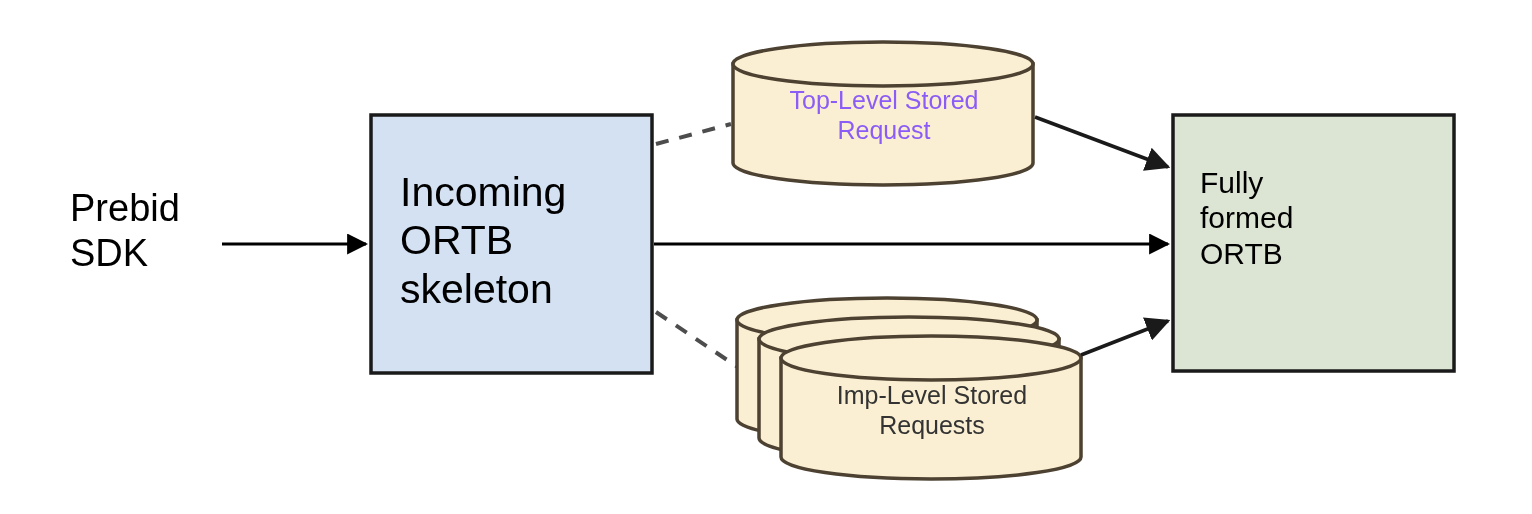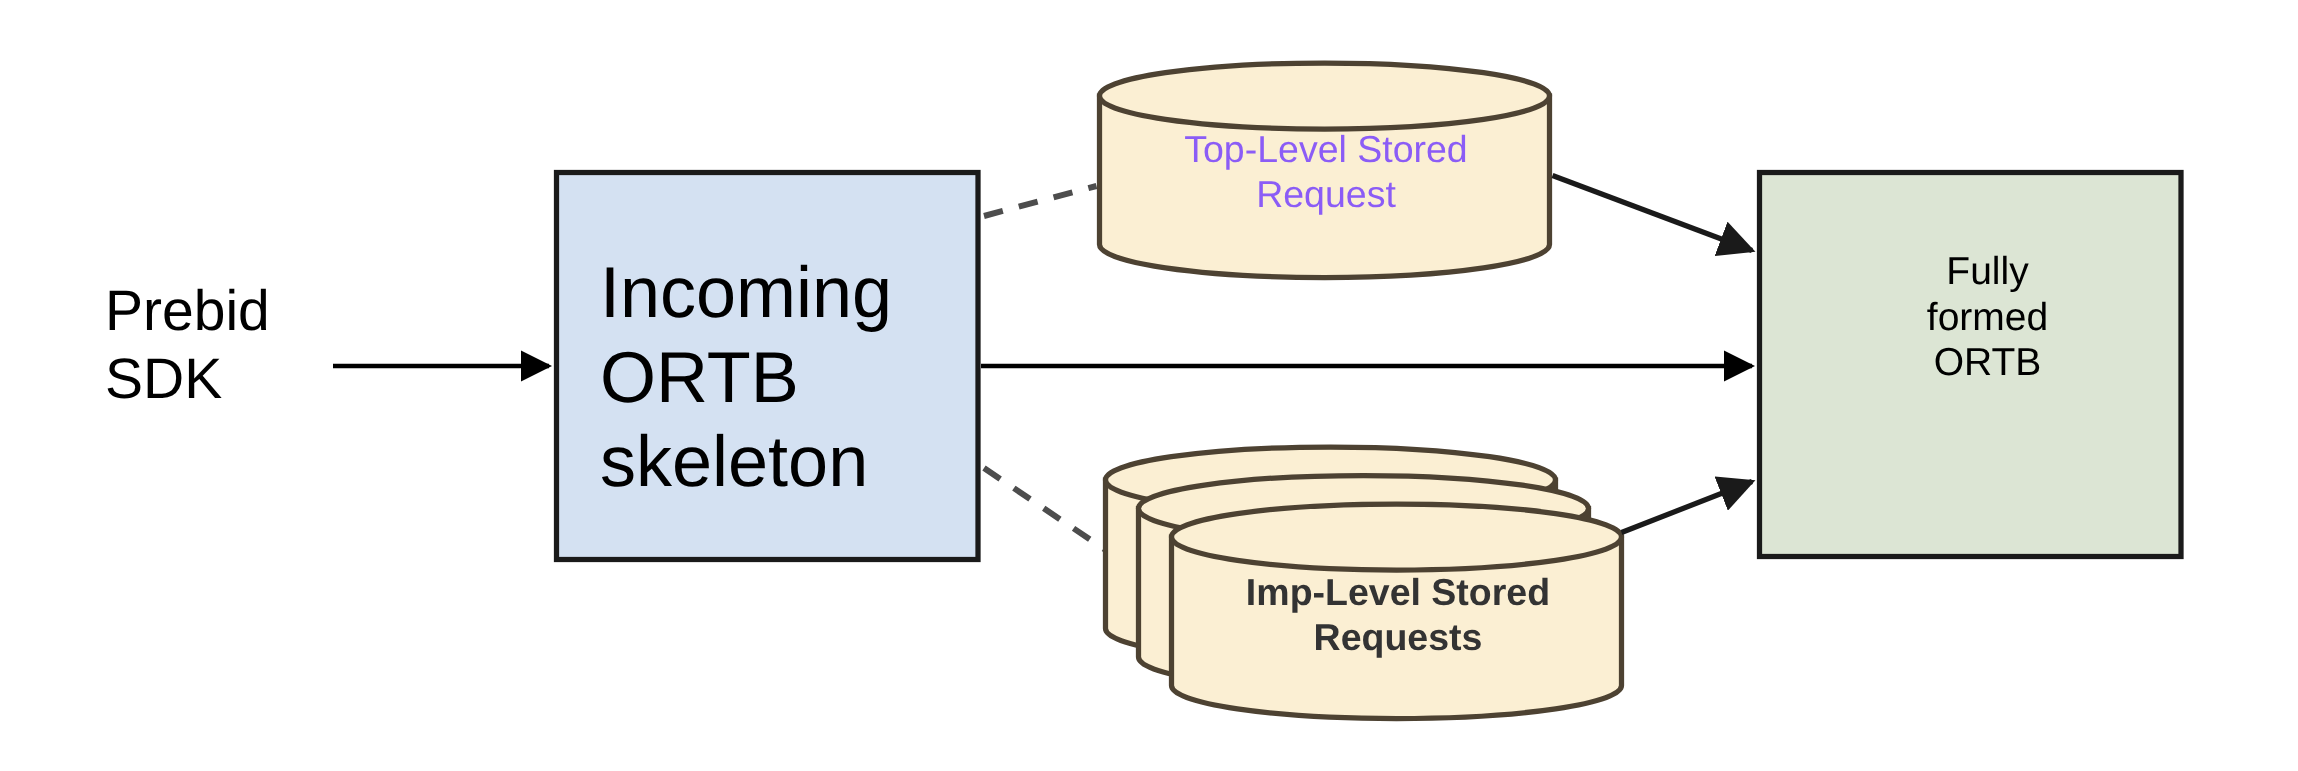--- a/index.html
+++ b/index.html
@@ -40,48 +40,47 @@
     width: 180px;
     font-size: 38px;
     text-align: left;
     margin-left: 18px;
   }
   
   #label-incoming-ortb {
     left: 400px;
     top: 168px;
     width: 240px;
-    font-size: 48px;
+    font-size: 41px;
     text-align: left;
   }
   
   #label-fully-formed {
     left: 1200px;
     top: 165px;
     width: 250px;
-    font-size: 26px;
-    text-align: center;
+    font-size: 30px;
+    text-align: left;
   }
   
   #label-top-level-stored {
     left: 738px;
     top: 86px;
     width: 292px;
     font-size: 25px;
     text-align: center;
     color: #8b5cf6;
   }
   #label-imp-level-stored {
     left: 786px;
     top: 381px;
     width: 292px;
     font-size: 25px;
     text-align: center;
     color: #333333;
-    font-weight: bold;
   }
 </style>
 </head>
 <body>
 
 <div id="diagram-canvas">
 
   <svg id="diagram-svg" viewBox="0 0 1532 514" xmlns="http://www.w3.org/2000/svg">
     <defs>
       <marker id="arrow-black" viewBox="0 0 10 10" refX="9" refY="5" markerWidth="7" markerHeight="7" orient="auto-start-reverse">

